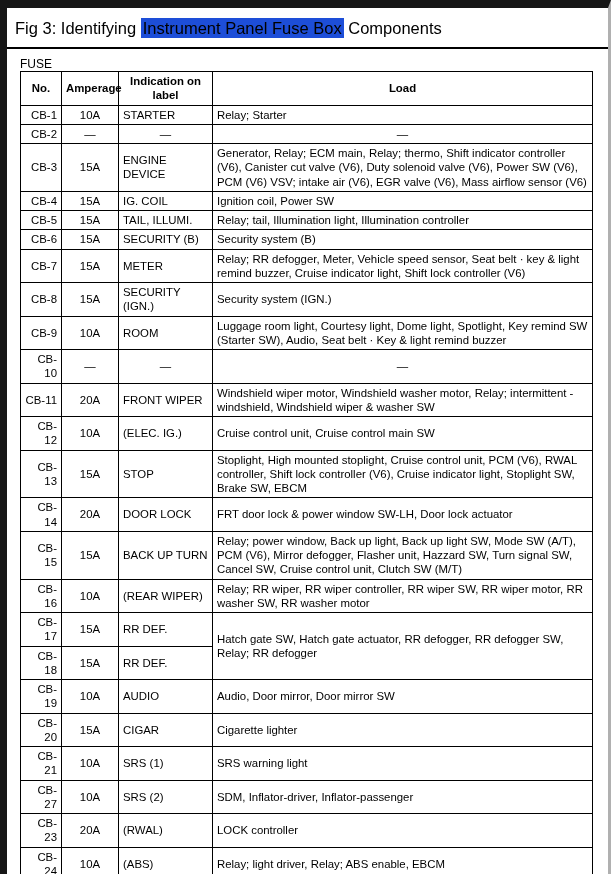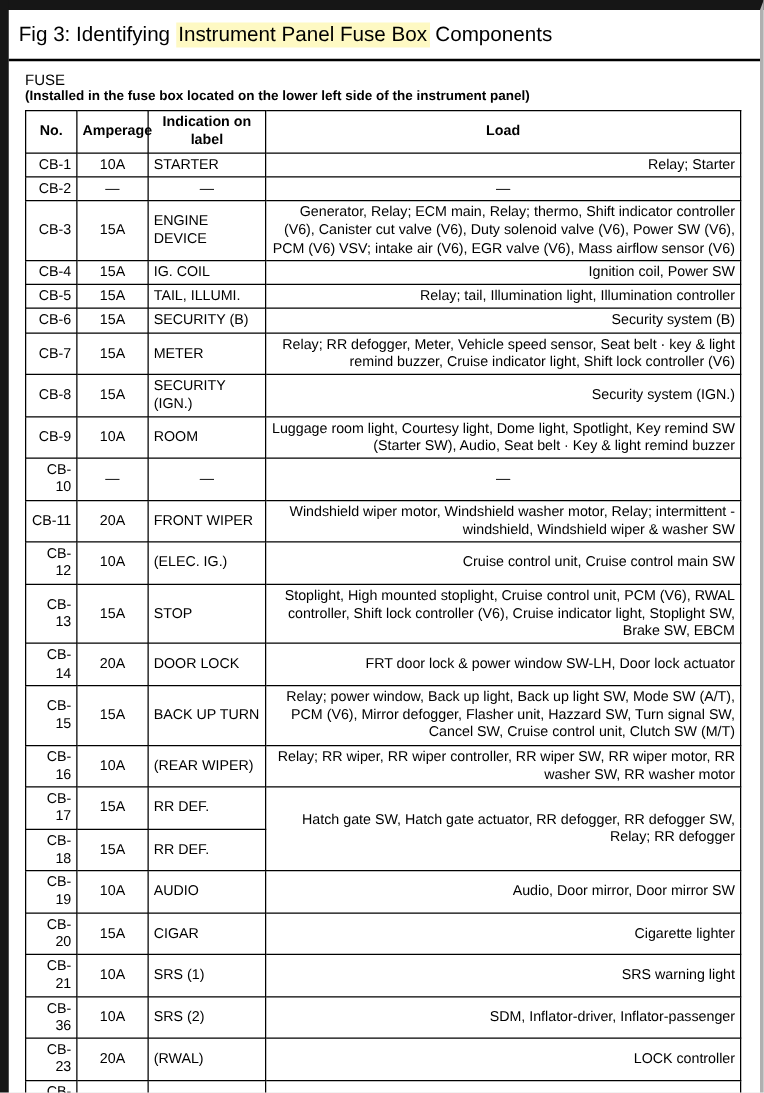--- a/index.html
+++ b/index.html
@@ -42,33 +42,32 @@
     vertical-align: middle;
   }
   table.fuse th {
     font-weight: bold;
     text-align: center;
     height: 28px;
   }
   .col-no    { width: 41px; margin-left: 43px; }
   .col-amp   { width: 57px; text-align: center; }
   .col-label { width: 94px; text-align: left; }
-  .col-load  { text-align: right; }
+  .col-load  { text-align: left; }
   td.col-no  { text-align: right; padding-left: 4px; }
   td.dash    { text-align: center; }
 </style>
 </head>
 <body>
 
 <div class="page">
-  <div class="figure-title"><span>Fig 3: Identifying </span><span class="highlight" style="background: #fef9c3;">Instrument Panel Fuse Box</span><span> Components</span></div>
+  <div class="figure-title"><span>Fig 3: Identifying </span><span class="highlight" style="background: #1d4ed8;">Instrument Panel Fuse Box</span><span> Components</span></div>
 
   <div class="content">
     <div class="fuse-heading">FUSE</div>
-    <div class="fuse-sub">(Installed in the fuse box located on the lower left side of the instrument panel)</div>
 
     <table class="fuse">
       <thead>
         <tr>
           <th class="col-no">No.</th>
           <th class="col-amp">Amperage</th>
           <th class="col-label">Indication on label</th>
           <th class="col-load">Load</th>
         </tr>
       </thead>
@@ -192,21 +191,21 @@
             <td class="col-label">CIGAR</td>
             <td class="col-load">Cigarette lighter</td>
           </tr>
           <tr>
             <td class="col-no">CB-21</td>
             <td class="col-amp">10A</td>
             <td class="col-label">SRS (1)</td>
             <td class="col-load">SRS warning light</td>
           </tr>
           <tr>
-            <td class="col-no">CB-36</td>
+            <td class="col-no">CB-27</td>
             <td class="col-amp">10A</td>
             <td class="col-label">SRS (2)</td>
             <td class="col-load">SDM, Inflator-driver, Inflator-passenger</td>
           </tr>
           <tr>
             <td class="col-no">CB-23</td>
             <td class="col-amp">20A</td>
             <td class="col-label">(RWAL)</td>
             <td class="col-load">LOCK controller</td>
           </tr>

